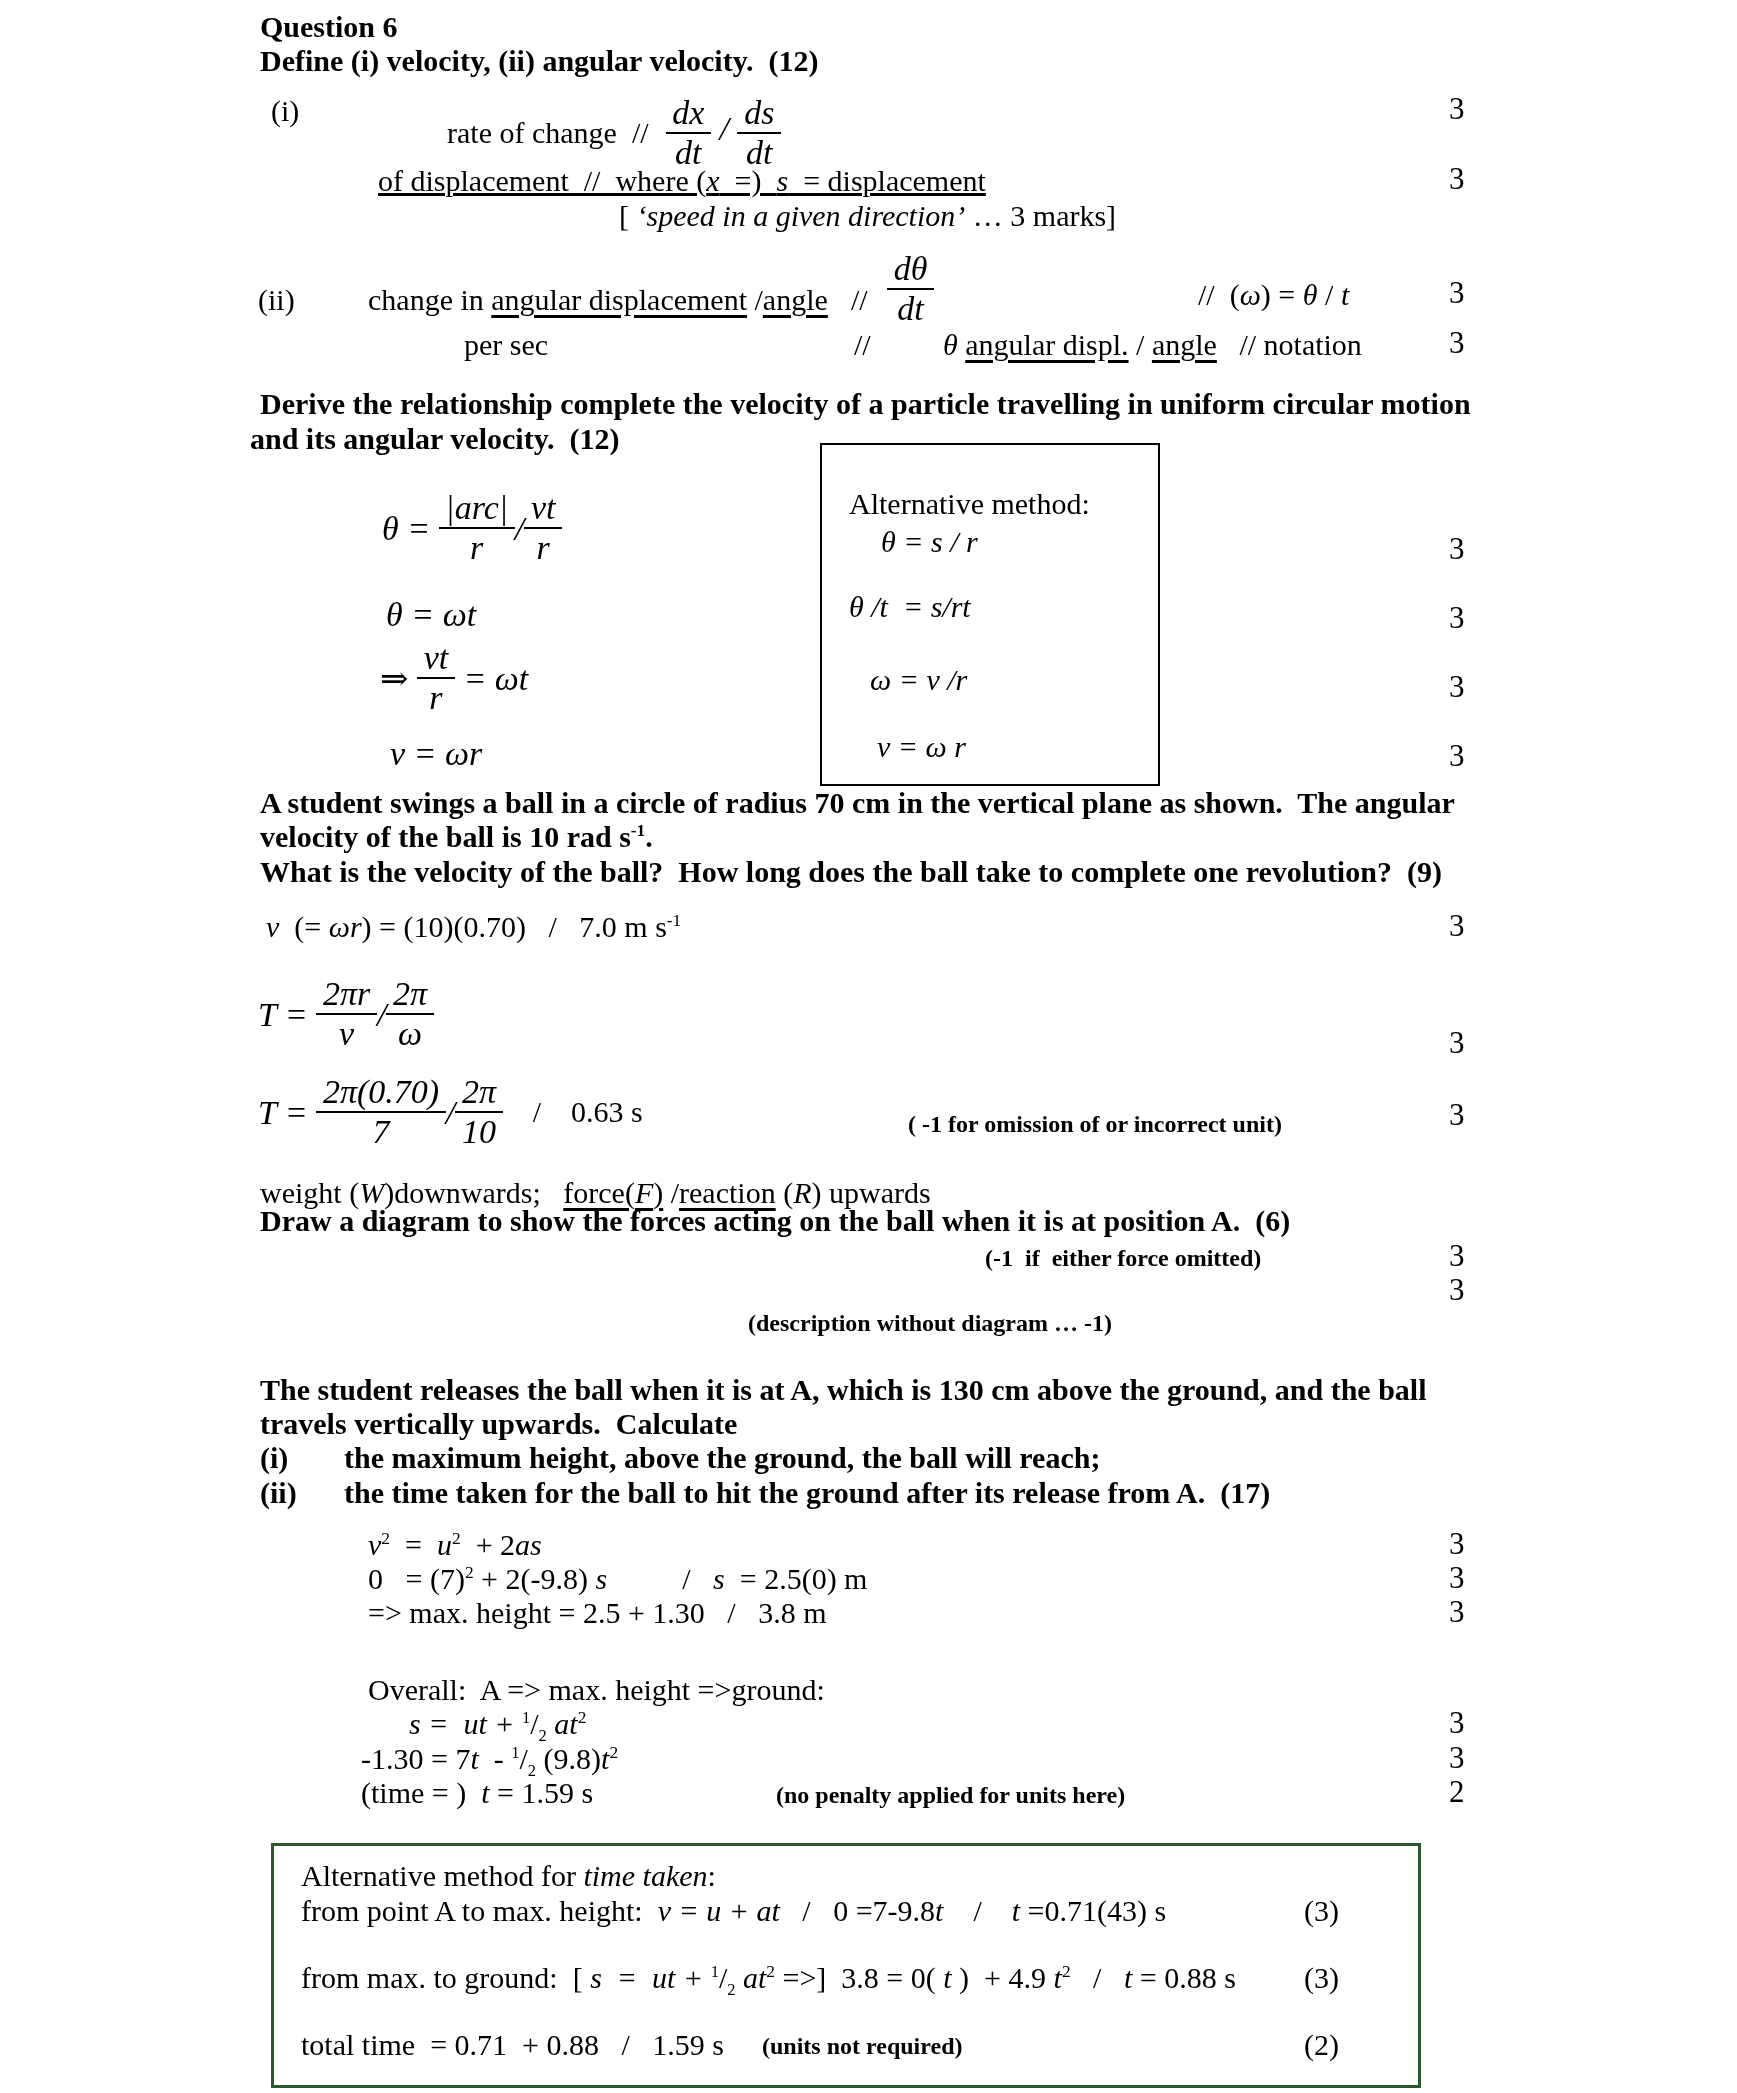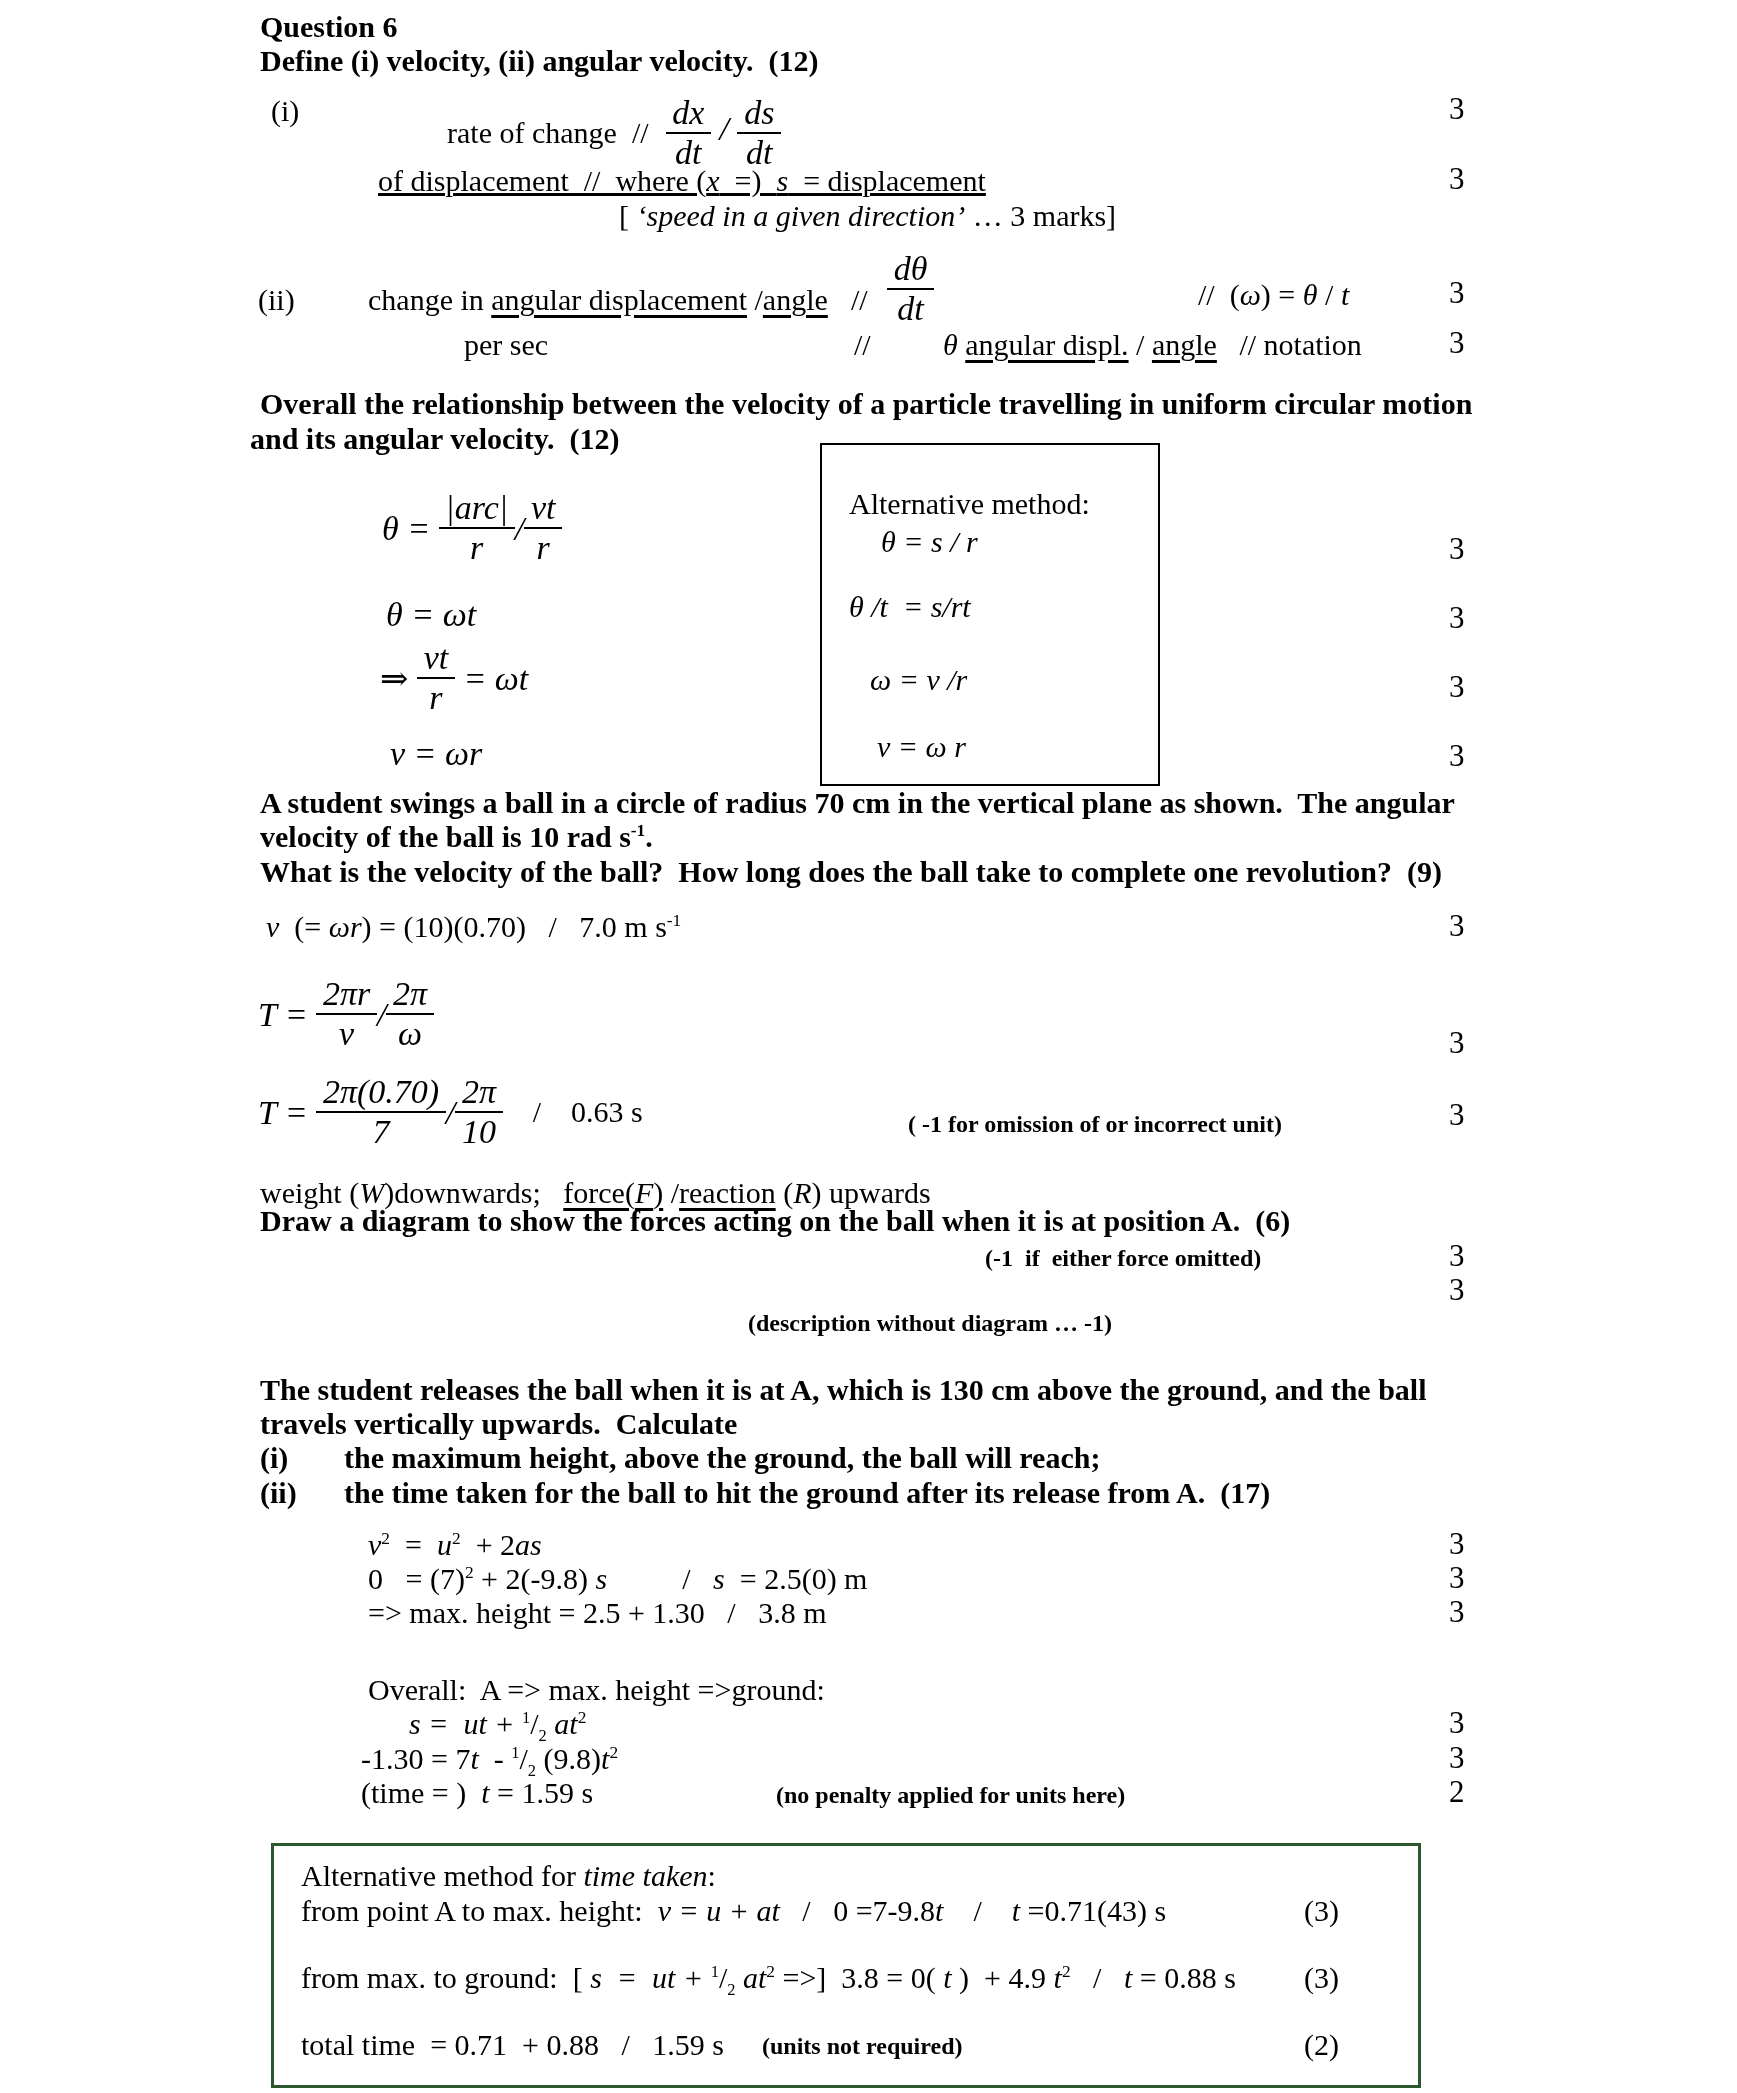--- a/index.html
+++ b/index.html
@@ -46,21 +46,21 @@
   <div class="line" style="left:851px;top:283px;">//</div>
   <div class="line math" style="left:887px;top:250px;"><span class="frac"><span class="fn">dθ</span><span class="fd">dt</span></span></div>
   <div class="line" style="left:1198px;top:278px;"><span>//  (</span><span class="i">ω</span><span>) = </span><span class="i">θ</span><span> / </span><span class="i">t</span></div>
   <div class="mark" style="top:275px;">3</div>
 
   <div class="line" style="left:464px;top:328px;">per sec</div>
   <div class="line" style="left:854px;top:328px;">//</div>
   <div class="line" style="left:897px;top:328px;margin-left:46px;"><span class="i">θ </span><span class="u">angular displ.</span><span> / </span><span class="u">angle</span><span>   // notation</span></div>
   <div class="mark" style="top:325px;">3</div>
 
-  <div class="line b" style="left:260px;top:387px;">Overall the relationship between the velocity of a particle travelling in uniform circular motion</div>
+  <div class="line b" style="left:260px;top:387px;">Derive the relationship complete the velocity of a particle travelling in uniform circular motion</div>
   <div class="line b" style="left:250px;top:422px;">and its angular velocity.  (12)</div>
 
   <div class="line math" style="left:382px;top:489px;"><span style="display:inline-block;vertical-align:middle;">θ = </span><span class="frac"><span class="fn">|arc|</span><span class="fd">r</span></span><span style="display:inline-block;vertical-align:middle;">/</span><span class="frac"><span class="fn">vt</span><span class="fd">r</span></span></div>
   <div class="mark" style="top:531px;">3</div>
 
   <div class="line math" style="left:386px;top:595px;">θ = ωt</div>
   <div class="mark" style="top:600px;">3</div>
 
   <div class="line math" style="left:380px;top:639px;"><span style="display:inline-block;vertical-align:middle;">⇒ </span><span class="frac"><span class="fn">vt</span><span class="fd">r</span></span><span style="display:inline-block;vertical-align:middle;"> = ωt</span></div>
   <div class="mark" style="top:669px;">3</div>

